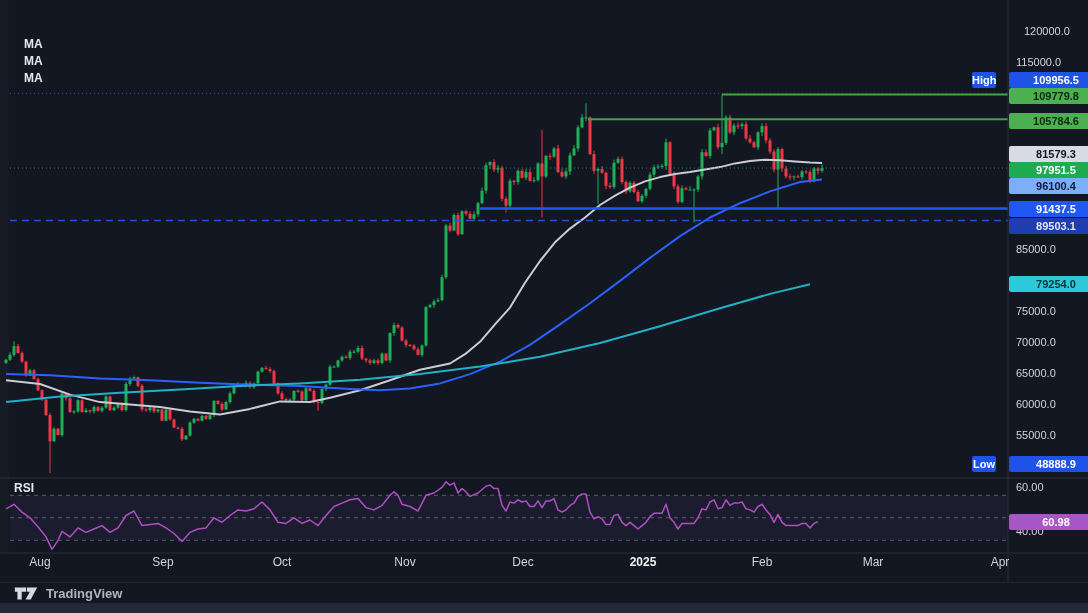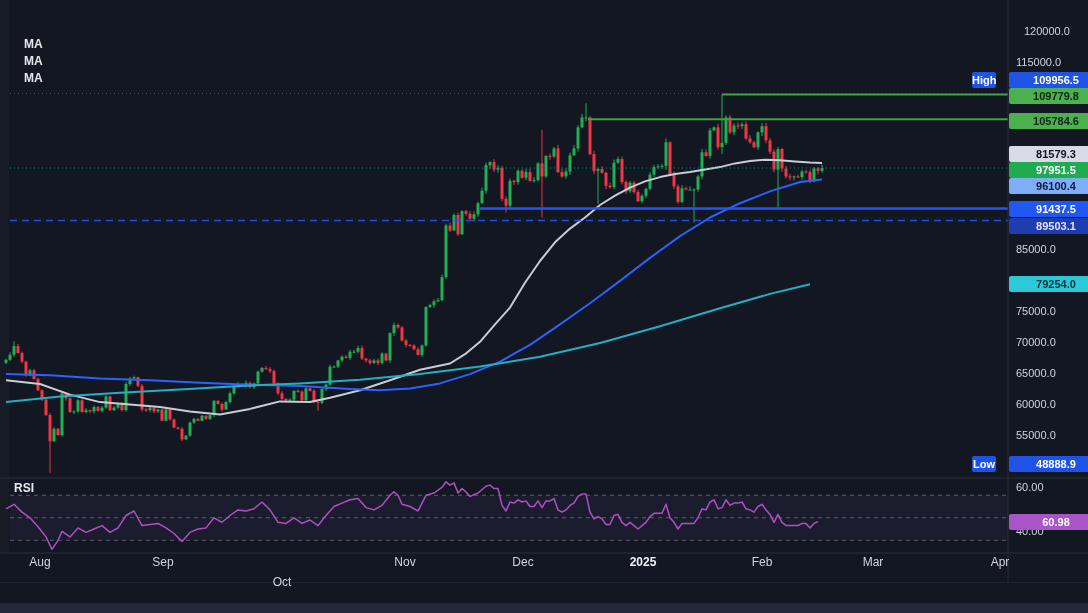--- a/index.html
+++ b/index.html
@@ -472,20 +472,27 @@
     <div>MA</div>
     <div>MA</div>
     <div>MA</div>
   </div>
 
   <div id="rsi-label" class="abs">RSI</div>
 
   <div id="price-axis" class="abs" style="left:1008px;top:0;width:80px;height:553px;"></div>
   <div id="time-axis" class="abs" style="left:0;top:553px;width:1088px;height:30px;"></div>
 
+  <div id="footer" class="abs">
+    <svg width="24" height="15" viewBox="0 0 28 16">
+      <path d="M1 1 H14 V6 H9 V15 H4 V6 H1 Z" fill="#d7dae2"></path>
+      <path d="M15 1 H27 L19.5 15 H13.5 L18.5 6 H15 Z" fill="#d7dae2"></path>
+    </svg>
+    <span id="footer-text">TradingView</span>
+  </div>
   <div id="bottom-strip" class="abs"></div>
 <div class="abs tick" style="top: 31px; margin-left: 8px;">120000.0</div>
     <div class="abs tick" style="top: 62px;">115000.0</div>
     <div class="abs tick" style="top: 249px;">85000.0</div>
     <div class="abs tick" style="top: 280px;">80000.0</div>
     <div class="abs tick" style="top: 311px;">75000.0</div>
     <div class="abs tick" style="top: 342px;">70000.0</div>
     <div class="abs tick" style="top: 373px;">65000.0</div>
     <div class="abs tick" style="top: 404px;">60000.0</div>
     <div class="abs tick" style="top: 435px;">55000.0</div>
@@ -499,20 +506,20 @@
     <div class="abs badge" style="top: 186px; background: rgb(125, 174, 247); color: rgb(15, 27, 61);">96100.4</div>
     <div class="abs badge" style="top: 209px; background: rgb(33, 87, 243); color: rgb(255, 255, 255);">91437.5</div>
     <div class="abs badge" style="top: 226px; background: rgb(29, 61, 176); color: rgb(223, 227, 244);">89503.1</div>
     <div class="abs badge" style="top: 284px; background: rgb(43, 201, 218); color: rgb(8, 51, 58);">79254.0</div>
     <div class="abs badge" style="top: 464px; background: rgb(30, 83, 229); color: rgb(255, 255, 255);">48888.9</div>
     <div class="abs badge" style="top: 522px; background: rgb(168, 85, 200); color: rgb(255, 255, 255);">60.98</div>
     <div class="abs chip" style="top: 80px; background: rgb(30, 83, 229); color: rgb(255, 255, 255);">High</div>
     <div class="abs chip" style="top: 464px; background: rgb(30, 83, 229); color: rgb(255, 255, 255);">Low</div>
     <div class="abs month" style="left: 40px;">Aug</div>
     <div class="abs month" style="left: 163px;">Sep</div>
-    <div class="abs month" style="left: 282px; margin-top: 20px;">Oct</div>
+    <div class="abs month" style="left: 282px;">Oct</div>
     <div class="abs month" style="left: 405px;">Nov</div>
     <div class="abs month" style="left: 523px;">Dec</div>
     <div class="abs month bold" style="left: 643px;">2025</div>
     <div class="abs month" style="left: 762px;">Feb</div>
     <div class="abs month" style="left: 873px;">Mar</div>
     <div class="abs month" style="left: 1000px;">Apr</div>
   </div>
 
 </body></html>

